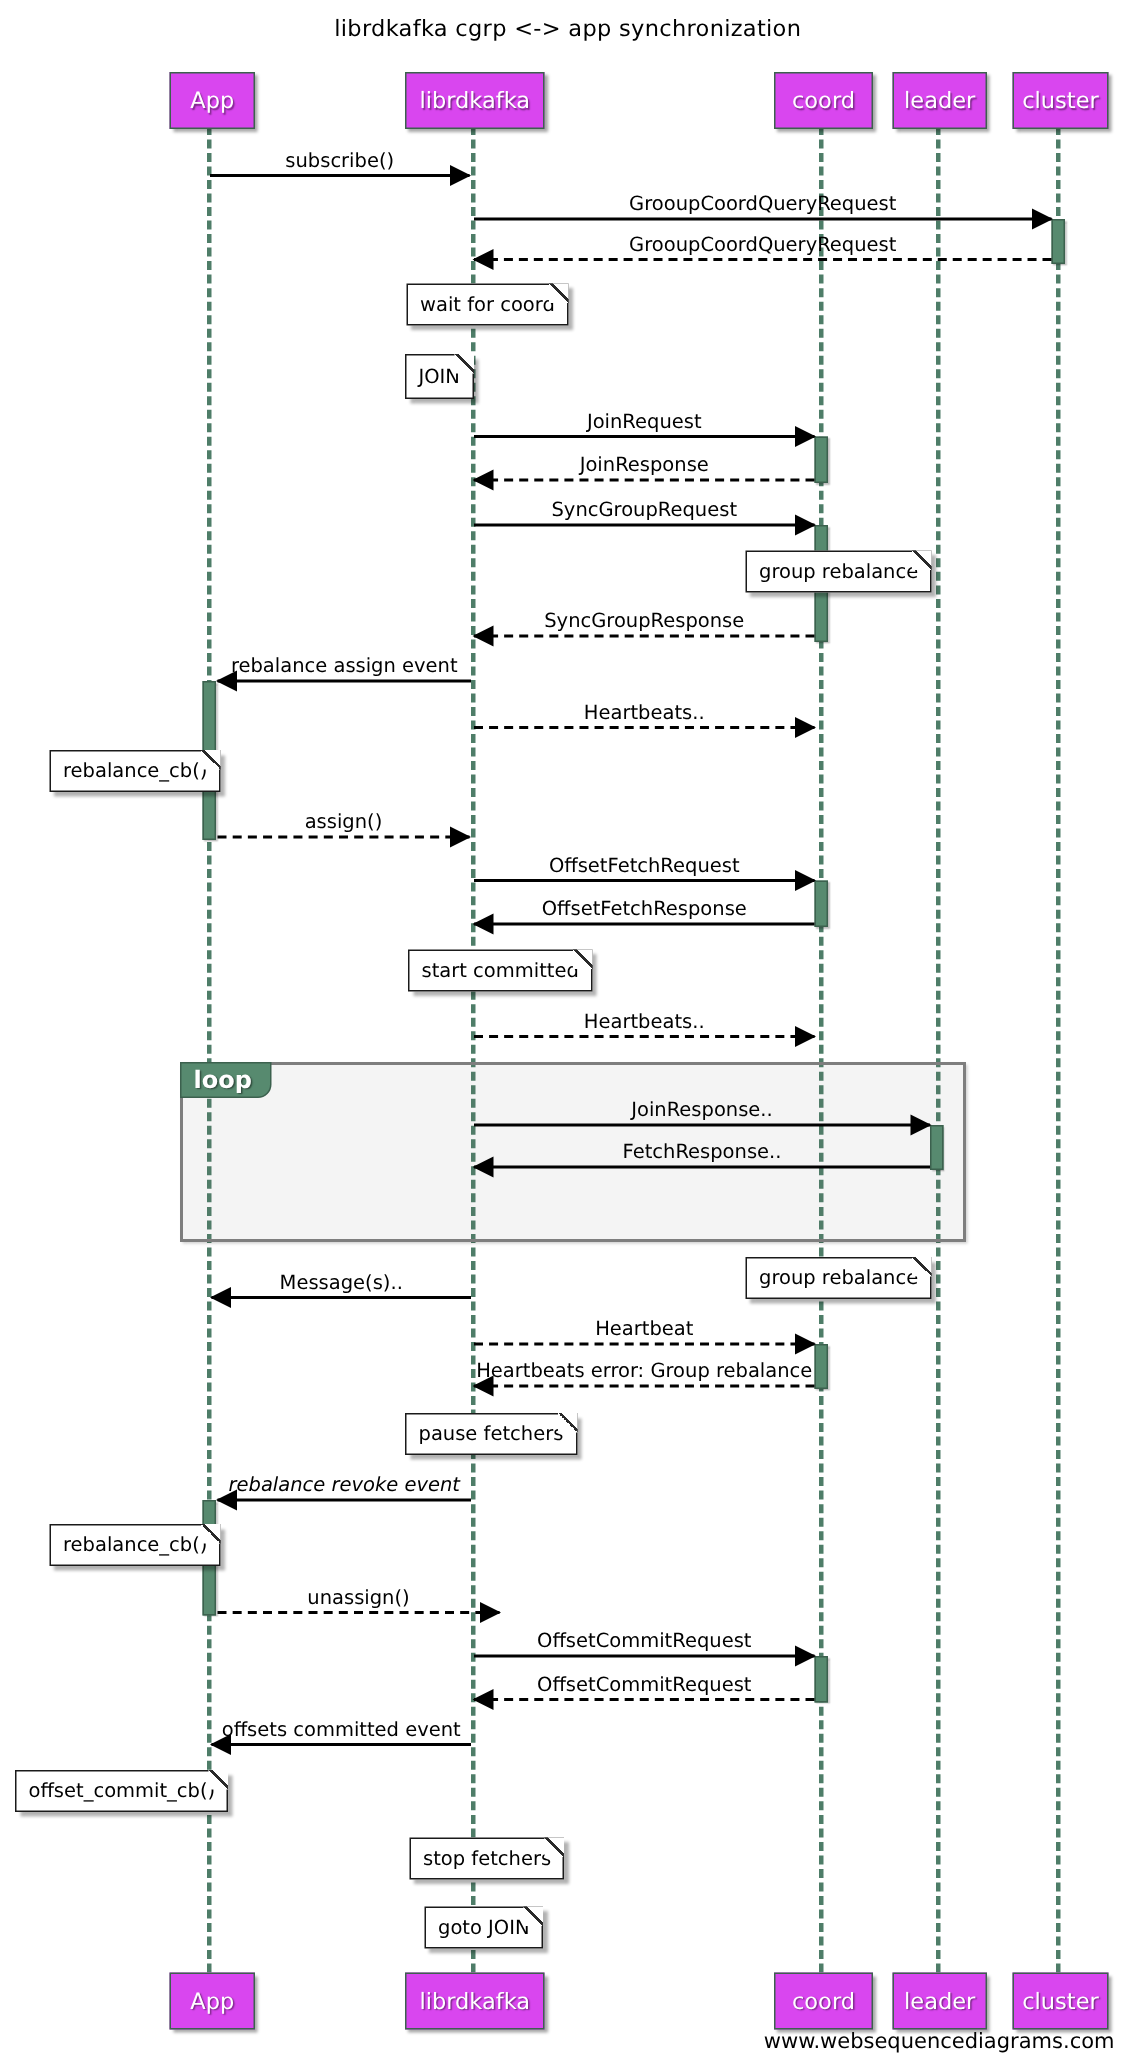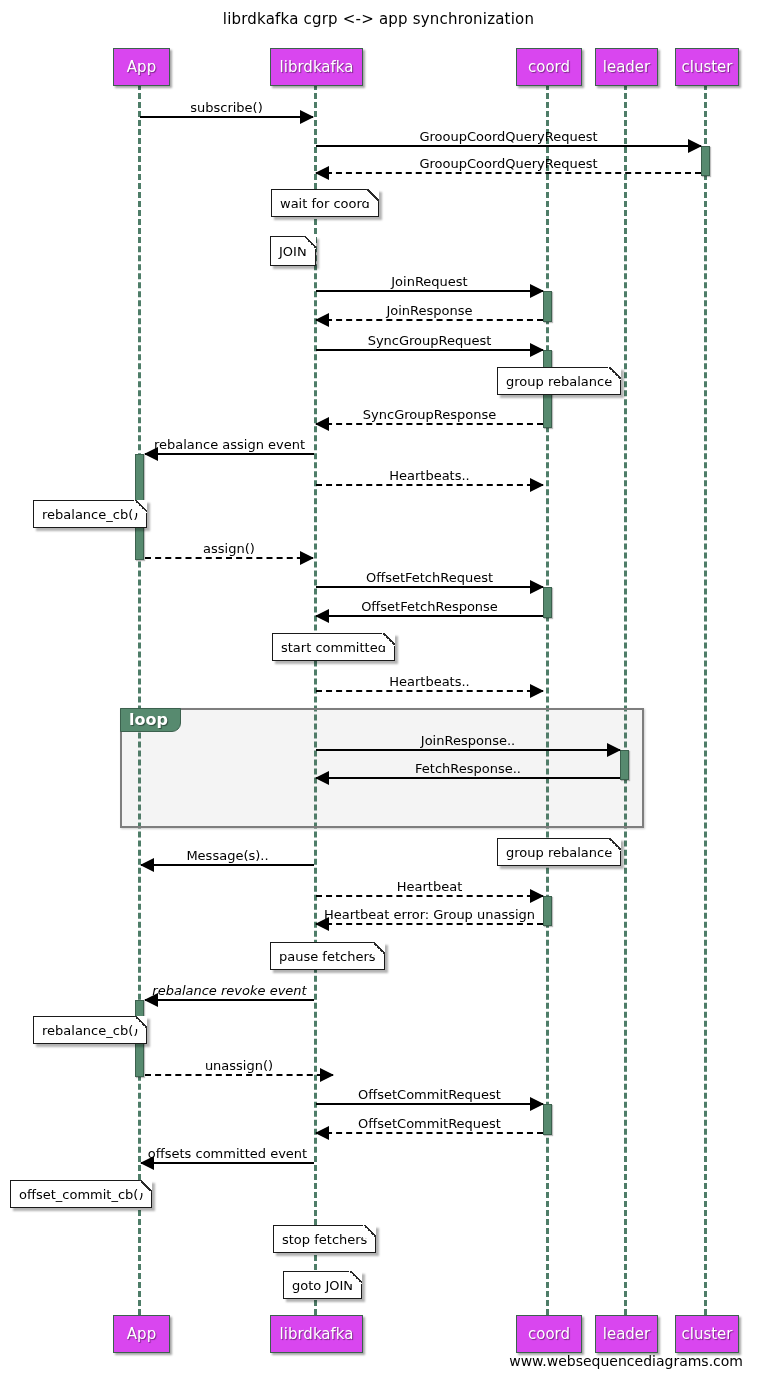--- a/index.html
+++ b/index.html
@@ -133,21 +133,21 @@
 
   <div class="msg left solid" style="left:141px; top:834px; width:173px;margin-top:12px;">
     <div class="lbl">Message(s)..</div>
     </div>
 
   <div class="msg right dashed" style="left:316px; top:877px; width:227px;">
     <div class="lbl">Heartbeat</div>
     </div>
 
   <div class="msg left dashed" style="left:316px; top:905px; width:227px;">
-    <div class="lbl">Heartbeat error: Group unassign</div>
+    <div class="lbl">Heartbeats error: Group rebalance</div>
     </div>
 
   <div class="msg left solid" style="left:145px; top:981px; width:169px;font-style:italic;">
     <div class="lbl">rebalance revoke event</div>
     </div>
 
   <div class="msg right dashed" style="left:145px; top:1056px; width:188px;">
     <div class="lbl">unassign()</div>
     </div>
 

